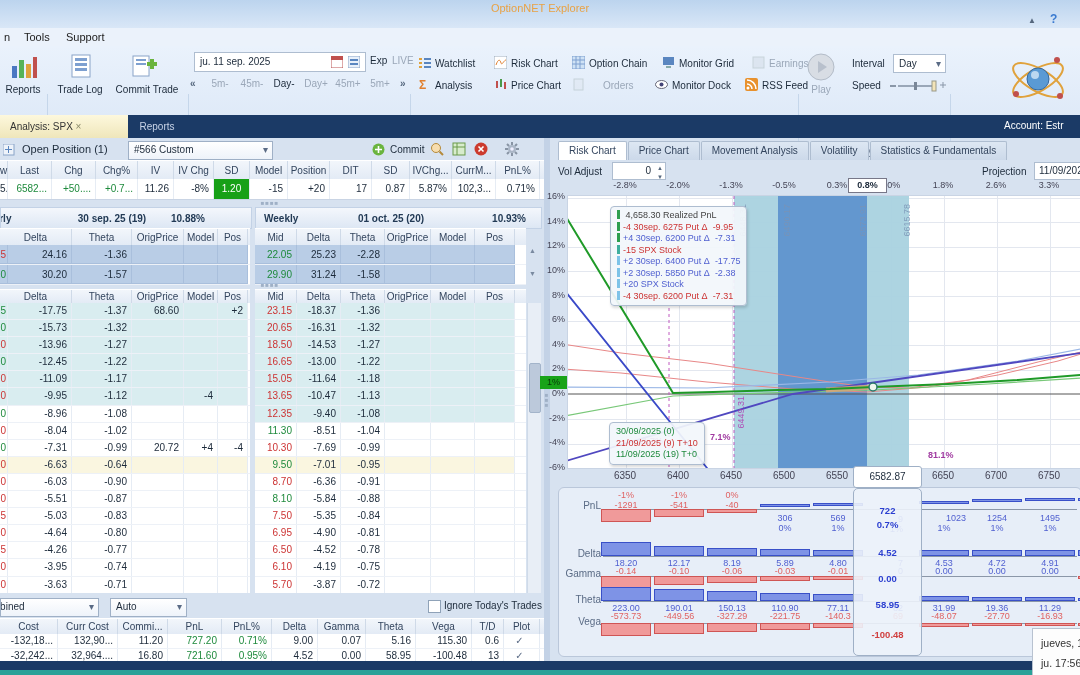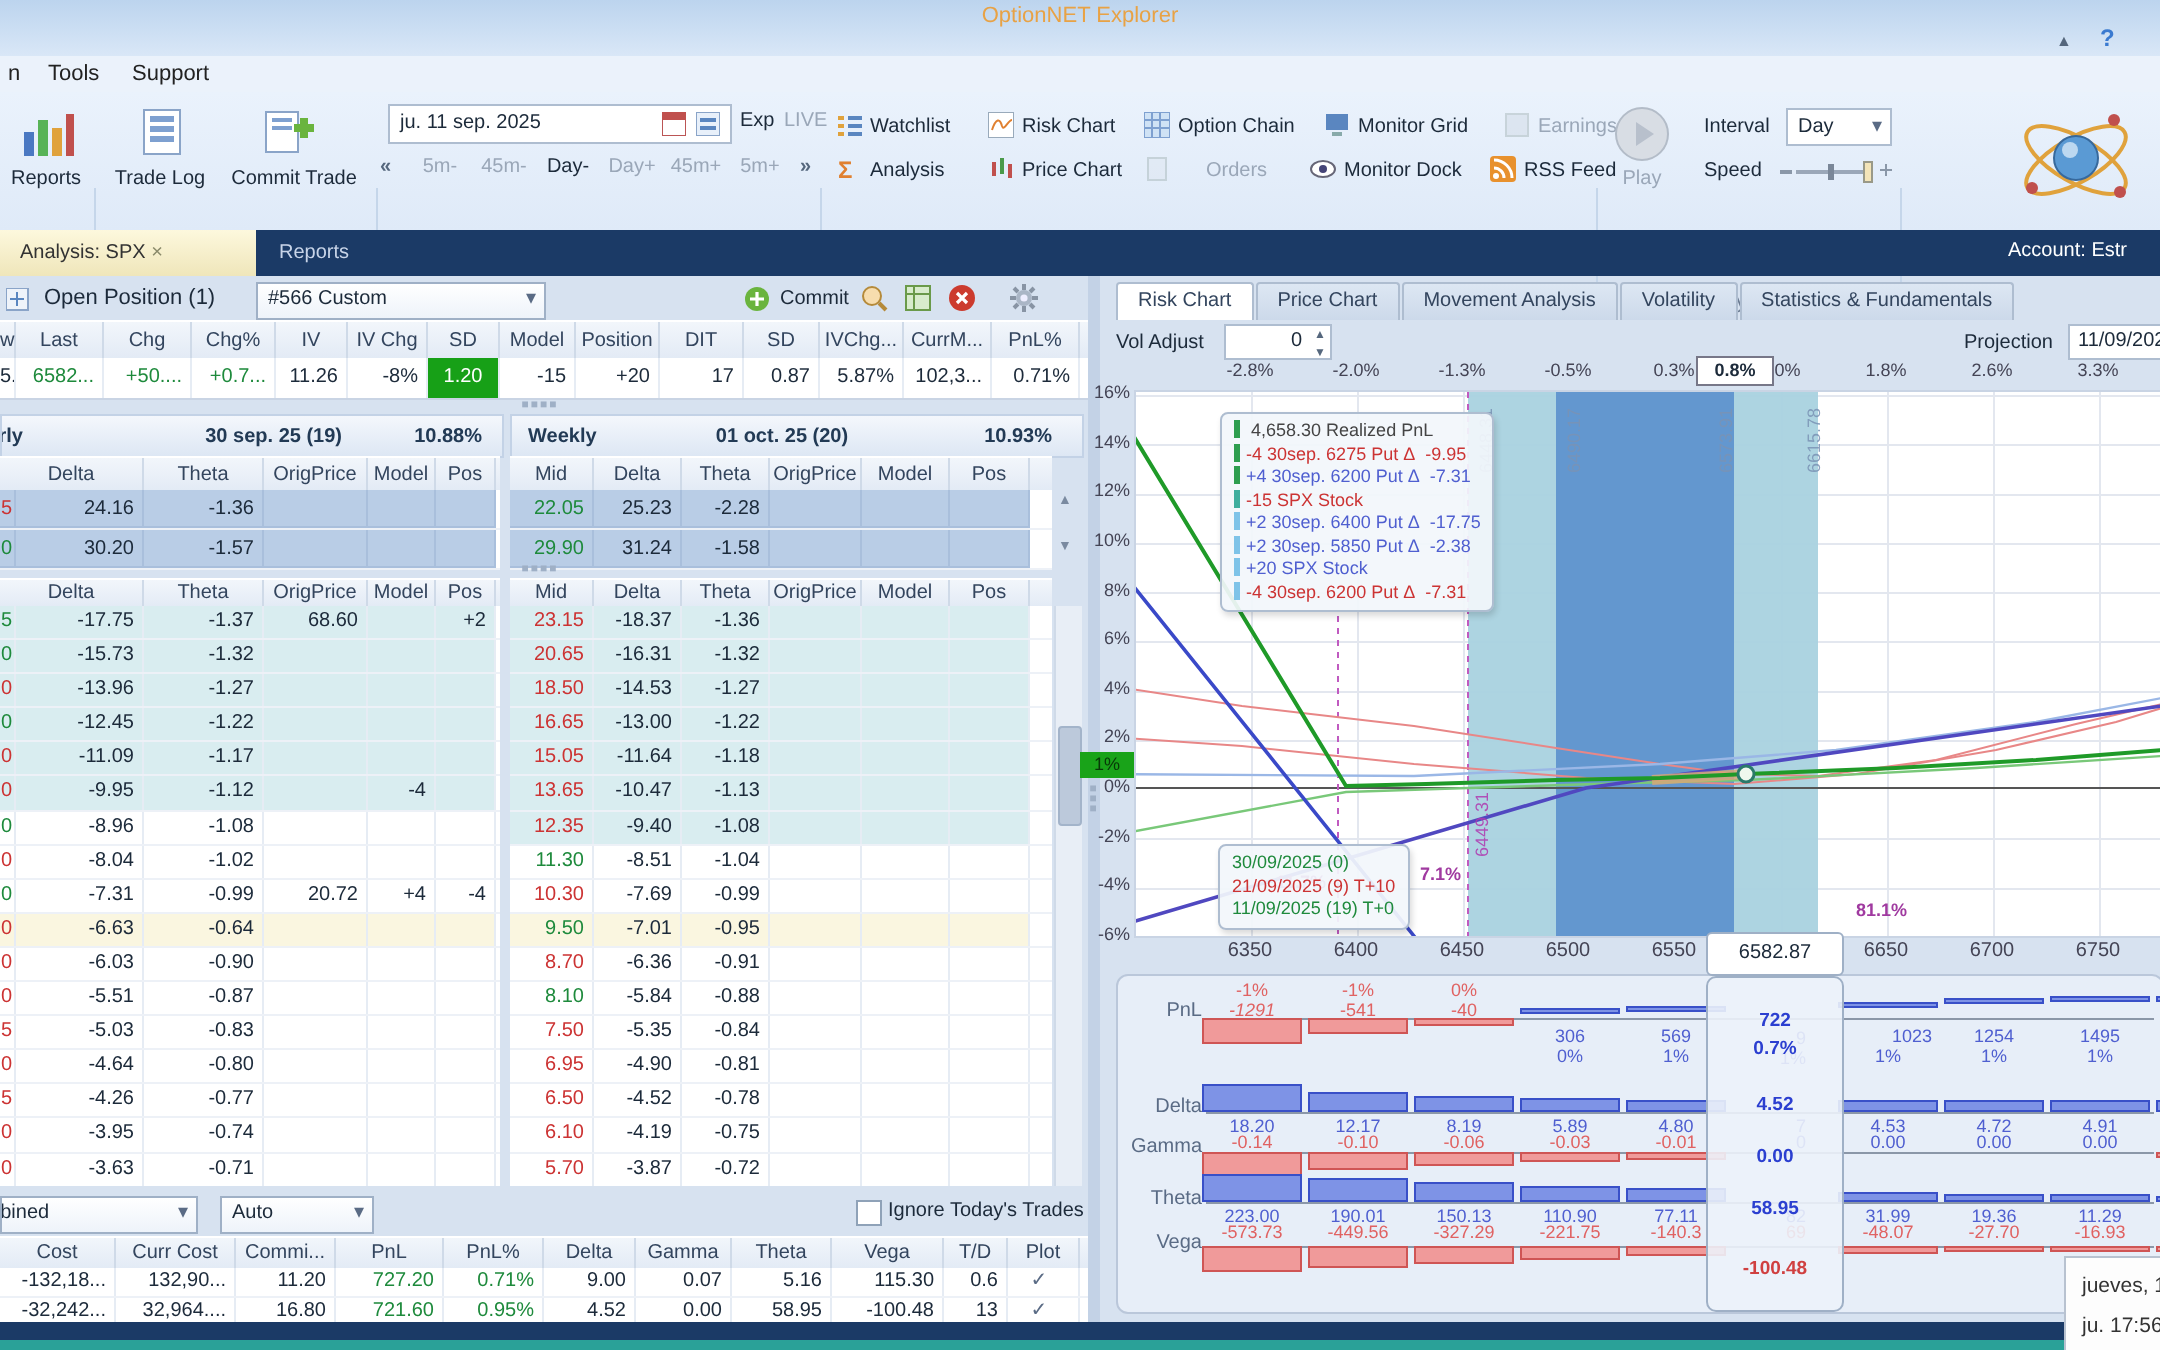--- a/index.html
+++ b/index.html
@@ -257,22 +257,22 @@
 <div class="abs hdrrow" style="left:0;top:160px;width:544px;height:19px;line-height:19px">
   
 <span class="hcell sumh" style="width: 8px;">w</span><span class="hcell sumh" style="width: 44px;">Last</span><span class="hcell sumh" style="width: 44px;">Chg</span><span class="hcell sumh" style="width: 42px;">Chg%</span><span class="hcell sumh" style="width: 36px;">IV</span><span class="hcell sumh" style="width: 40px;">IV Chg</span><span class="hcell sumh" style="width: 36px;">SD</span><span class="hcell sumh" style="width: 38px;">Model</span><span class="hcell sumh" style="width: 42px;">Position</span><span class="hcell sumh" style="width: 42px;">DIT</span><span class="hcell sumh" style="width: 38px;">SD</span><span class="hcell sumh" style="width: 42px;">IVChg...</span><span class="hcell sumh" style="width: 44px;">CurrM...</span><span class="hcell sumh" style="width: 44px;">PnL%</span></div>
 <div class="abs" style="left:0;top:179px;width:544px;height:20px;line-height:20px;background:#fff;border-bottom:1px solid #c9d4e4">
   
 <span class="cell sumh" style="border-right: 1px solid rgb(230, 236, 244); width: 8px;">5...</span><span class="cell sumh g" style="border-right: 1px solid rgb(230, 236, 244); width: 44px;">6582...</span><span class="cell sumh g" style="border-right: 1px solid rgb(230, 236, 244); width: 44px;">+50....</span><span class="cell sumh g" style="border-right: 1px solid rgb(230, 236, 244); width: 42px;">+0.7...</span><span class="cell sumh" style="border-right: 1px solid rgb(230, 236, 244); width: 36px;">11.26</span><span class="cell sumh" style="border-right: 1px solid rgb(230, 236, 244); width: 40px;">-8%</span><span class="cell sumh sdcell" style="border-right: 1px solid rgb(230, 236, 244); width: 36px;">1.20</span><span class="cell sumh" style="border-right: 1px solid rgb(230, 236, 244); width: 38px;">-15</span><span class="cell sumh" style="border-right: 1px solid rgb(230, 236, 244); width: 42px;">+20</span><span class="cell sumh" style="border-right: 1px solid rgb(230, 236, 244); width: 42px;">17</span><span class="cell sumh" style="border-right: 1px solid rgb(230, 236, 244); width: 38px;">0.87</span><span class="cell sumh" style="border-right: 1px solid rgb(230, 236, 244); width: 42px;">5.87%</span><span class="cell sumh" style="border-right: 1px solid rgb(230, 236, 244); width: 44px;">102,3...</span><span class="cell sumh" style="border-right: 1px solid rgb(230, 236, 244); width: 44px;">0.71%</span></div>
 <div class="abs grip" style="left:240px;top:200px;width:60px">■■■■</div>
 
 <div class="abs grouphdr" style="left:0;top:207px;width:250px;height:20px">
   <span style="width:52px;overflow:hidden;white-space:nowrap"><span style="margin-left:-34px">Quarterly</span></span>
-  <span style="width:118px;text-align:right">30 sep. 25 (19)</span>
-  <span style="width:70px;text-align:right;padding-right:6px">10.88%</span>
+  <span style="width:118px;text-align:center">30 sep. 25 (19)</span>
+  <span style="width:70px;text-align:left;padding-right:6px">10.88%</span>
 </div>
 <div class="abs grouphdr" style="left:255px;top:207px;width:285px;height:20px">
   <span style="width:62px;padding-left:8px">Weekly</span>
   <span style="width:130px;text-align:center">01 oct. 25 (20)</span>
   <span style="width:70px;text-align:right;padding-right:6px">10.93%</span>
 </div>
 
 <div class="abs hdrrow" style="left:0;top:228px;width:250px;height:17px;line-height:17px">
   
 <span class="hcell lc" style="width: 72px;">Delta</span><span class="hcell lc" style="width: 60px;">Theta</span><span class="hcell lc" style="width: 52px;">OrigPrice</span><span class="hcell lc" style="width: 34px;">Model</span><span class="hcell lc" style="width: 30px;">Pos</span></div>
@@ -765,21 +765,21 @@
       <div class="bline" style="top:88px"></div>
       <div class="bline" style="top:113px"></div>
       <div class="bline" style="top:135px"></div>
     <div class="rowlab" style="left:4px;top:12px">PnL</div>
     <div class="rowlab" style="left:4px;top:60px">Delta</div>
     <div class="rowlab" style="left:4px;top:80px">Gamma</div>
     <div class="rowlab" style="left:4px;top:106px">Theta</div>
     <div class="rowlab" style="left:4px;top:128px">Vega</div>
     <div id="greeks-cells">
         <div class="gl r" style="left: 42px; top: 2px; width: 50px;">-1%</div>
-        <div class="gl r" style="left: 42px; top: 12px; width: 50px; font-style: italic;">-1291</div>
+        <div class="gl r" style="left: 42px; top: 12px; width: 50px;">-1291</div>
         <div class="bar rb" style="left: 42px; top: 21px; width: 50px; height: 12.9377px;"></div>
         <div class="gl r" style="left: 95px; top: 2px; width: 50px;">-1%</div>
         <div class="gl r" style="left: 95px; top: 12px; width: 50px;">-541</div>
         <div class="bar rb" style="left: 95px; top: 21px; width: 50px; height: 7.74538px;"></div>
         <div class="gl r" style="left: 148px; top: 2px; width: 50px;">0%</div>
         <div class="gl r" style="left: 148px; top: 12px; width: 50px;">-40</div>
         <div class="bar rb" style="left: 148px; top: 21px; width: 50px; height: 4.27692px;"></div>
         <div class="bar bb" style="left: 201px; top: 16.368px; width: 50px; height: 3px;"></div>
         <div class="gl b" style="left: 201px; top: 25px; width: 50px;">306</div>
         <div class="gl b" style="left: 201px; top: 35px; width: 50px;">0%</div>

